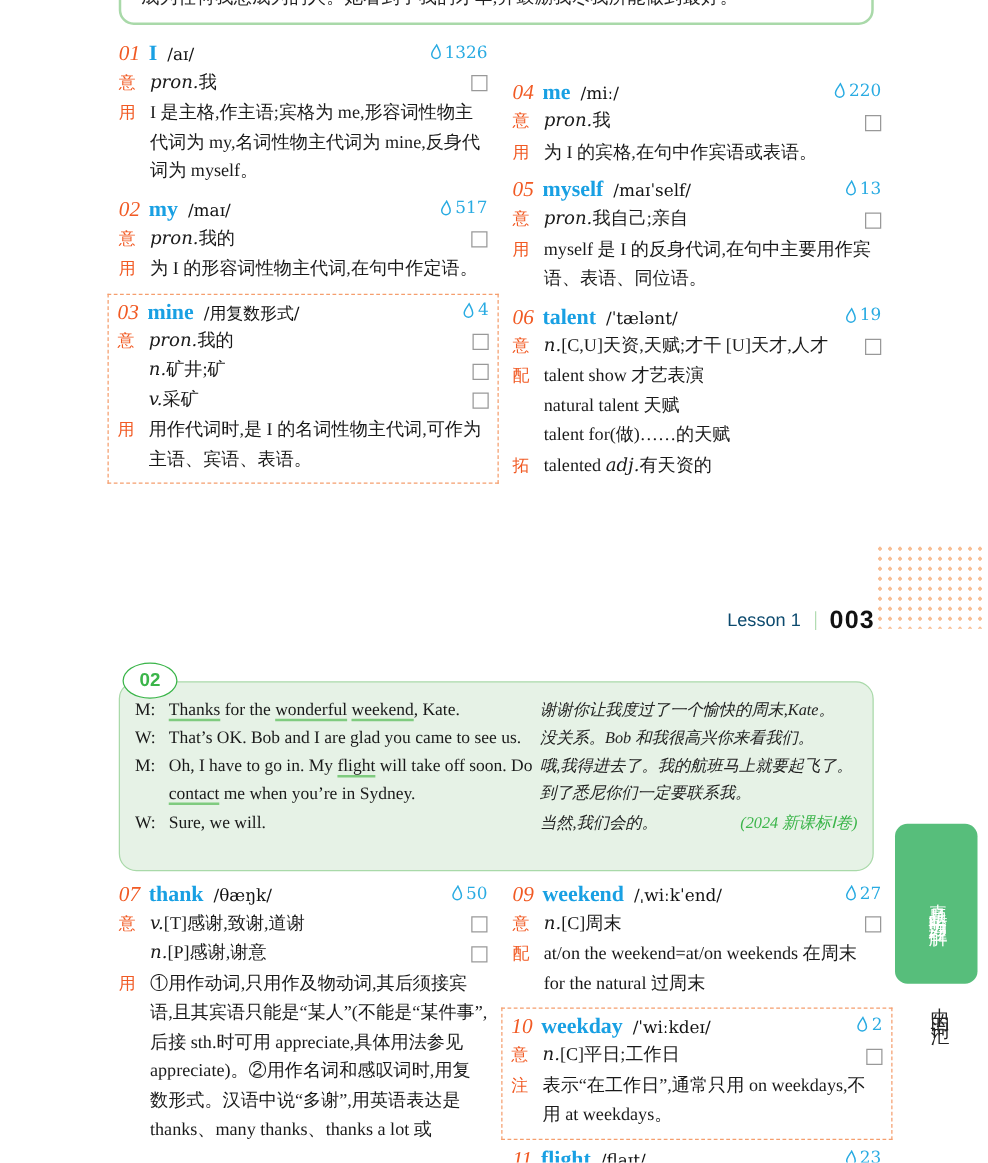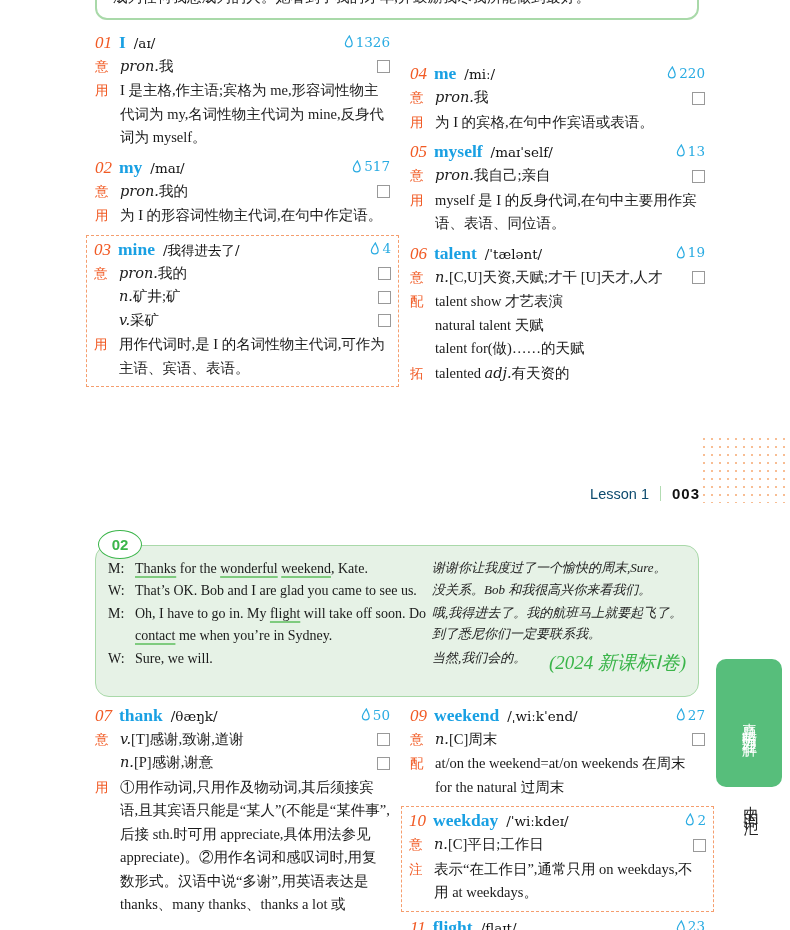--- a/index.html
+++ b/index.html
@@ -38,41 +38,41 @@
   .pos{font-style:italic;font-family:"DejaVu Serif", serif;}
   .cb{width:11px;height:11px;border:1px solid #999;flex:none;align-self:center;
       margin-left:8px;background:#fff;}
   .dashedbox{border:1.6px dashed #f59e6e;padding:3px 7px 5px 7px;margin:3px -9px 5px -9px;}
   
   .lesson-row{position:absolute;left:0;top:485px;width:700px;display:flex;
               justify-content:flex-end;align-items:center;gap:11px;
               font-family:"Liberation Sans", sans-serif;}
   .lesson{color:#0c4a6e;font-size:14.5px;}
   .lesson-div{width:0;height:15px;border-left:1.5px solid #b2dcb2;}
-  .pageno{color:#111;font-weight:bold;font-size:15px;letter-spacing:1px;}
+  .pageno{color:#111;font-weight:bold;font-size:20px;letter-spacing:1px;}
   .dots{position:absolute;right:0;top:433px;width:92px;height:70px;
         background-image:radial-gradient(#f8bd93 1.3px, rgba(255,255,255,0) 1.45px);
         background-size:8px 8px;background-position:2px 2px;}
   
   .dlg{position:absolute;left:95px;top:545px;width:604px;height:152px;box-sizing:border-box;
        background:#e6f2e6;border:1.8px solid #a9d9a9;border-radius:14px;
        padding:12px 12px 6px 12px;}
   .dlg-badge{position:absolute;left:2px;top:-16px;width:42px;height:27px;background:#fff;
              border:1.8px solid #3bb54a;border-radius:50%;display:flex;align-items:center;
              justify-content:center;color:#3bb54a;font-weight:bold;font-size:15px;
              font-family:"Liberation Sans", sans-serif;}
   .dlg-row{display:flex;align-items:flex-start;font-size:14px;line-height:1.6;}
   .dlg-en{flex:0 0 324px;display:flex;}
   .spk{width:27px;flex:none;}
   .en-text{flex:1;}
   .ul{text-decoration:underline;text-decoration-color:#7fcb7f;text-underline-offset:3px;
       text-decoration-thickness:1.5px;}
   .dlg-zh{flex:1;font-size:13px;font-style:italic;color:#222;display:flex;
           flex-wrap:wrap;align-content:flex-start;}
-  .src{color:#3bb54a;margin-left:auto;font-style:italic;font-size:19px;white-space:nowrap;}
+  .src{color:#3bb54a;margin-left:auto;font-style:italic;font-size:13px;white-space:nowrap;}
   
   .tab{position:absolute;left:716px;top:659px;width:66px;height:128px;background:#57be7b;
        border-radius:10px;display:flex;align-items:center;justify-content:center;}
   .tab-text{writing-mode:vertical-rl;text-orientation:upright;color:#fff;font-size:15px;
             letter-spacing:4px;font-family:"Liberation Sans", sans-serif;}
   .tab-sub{position:absolute;left:741px;top:794px;writing-mode:vertical-rl;
            text-orientation:upright;color:#222;font-size:15px;letter-spacing:5px;
            font-family:"Liberation Sans", sans-serif;}
 </style>
 </head>
@@ -138,21 +138,21 @@
         <span class="lbl">用</span>
         <div class="rtext">为 I 的形容词性物主代词,在句中作定语。</div>
       </div>
     </div>
 
     <div class="dashedbox">
       <div class="entry" style="margin-bottom:0;">
         <div class="ehead">
           <span class="num">03</span>
           <span class="word">mine</span>
-          <span class="pron">/我得进去了/</span>
+          <span class="pron">/用复数形式/</span>
           <span class="count">
             <svg class="drop" width="11" height="13" viewBox="0 0 12 14">
                 <path d="M6.9 1 C5.2 4 2.6 6.6 2.6 9.1 a3.7 3.7 0 0 0 7.4 0 C10 6.4 8 3.6 6.9 1 Z" fill="none" stroke="#29abe2" stroke-width="1.3"></path>
               </svg>
             <span>4</span>
           </span>
         </div>
         <div class="row">
           <span class="lbl">意</span>
           <div class="rtext">
@@ -280,21 +280,21 @@
 
 <div class="dlg">
   <div class="dlg-badge">02</div>
 
   <div class="dlg-row">
     <div class="dlg-en">
         <span class="spk">M:</span>
         <span class="en-text"><span class="ul">Thanks</span><span> for the </span><span class="ul">wonderful</span><span> </span><span class="ul">weekend</span><span>, Kate.</span></span>
       </div>
     <div class="dlg-zh">
-        <span>谢谢你让我度过了一个愉快的周末,Sure。</span>
+        <span>谢谢你让我度过了一个愉快的周末,Kate。</span>
       </div>
   </div>
   <div class="dlg-row">
     <div class="dlg-en">
         <span class="spk">W:</span>
         <span class="en-text"><span>That’s OK. Bob and I are glad you came to see us.</span></span>
       </div>
     <div class="dlg-zh">
         <span>没关系。Bob 和我很高兴你来看我们。</span>
       </div>

